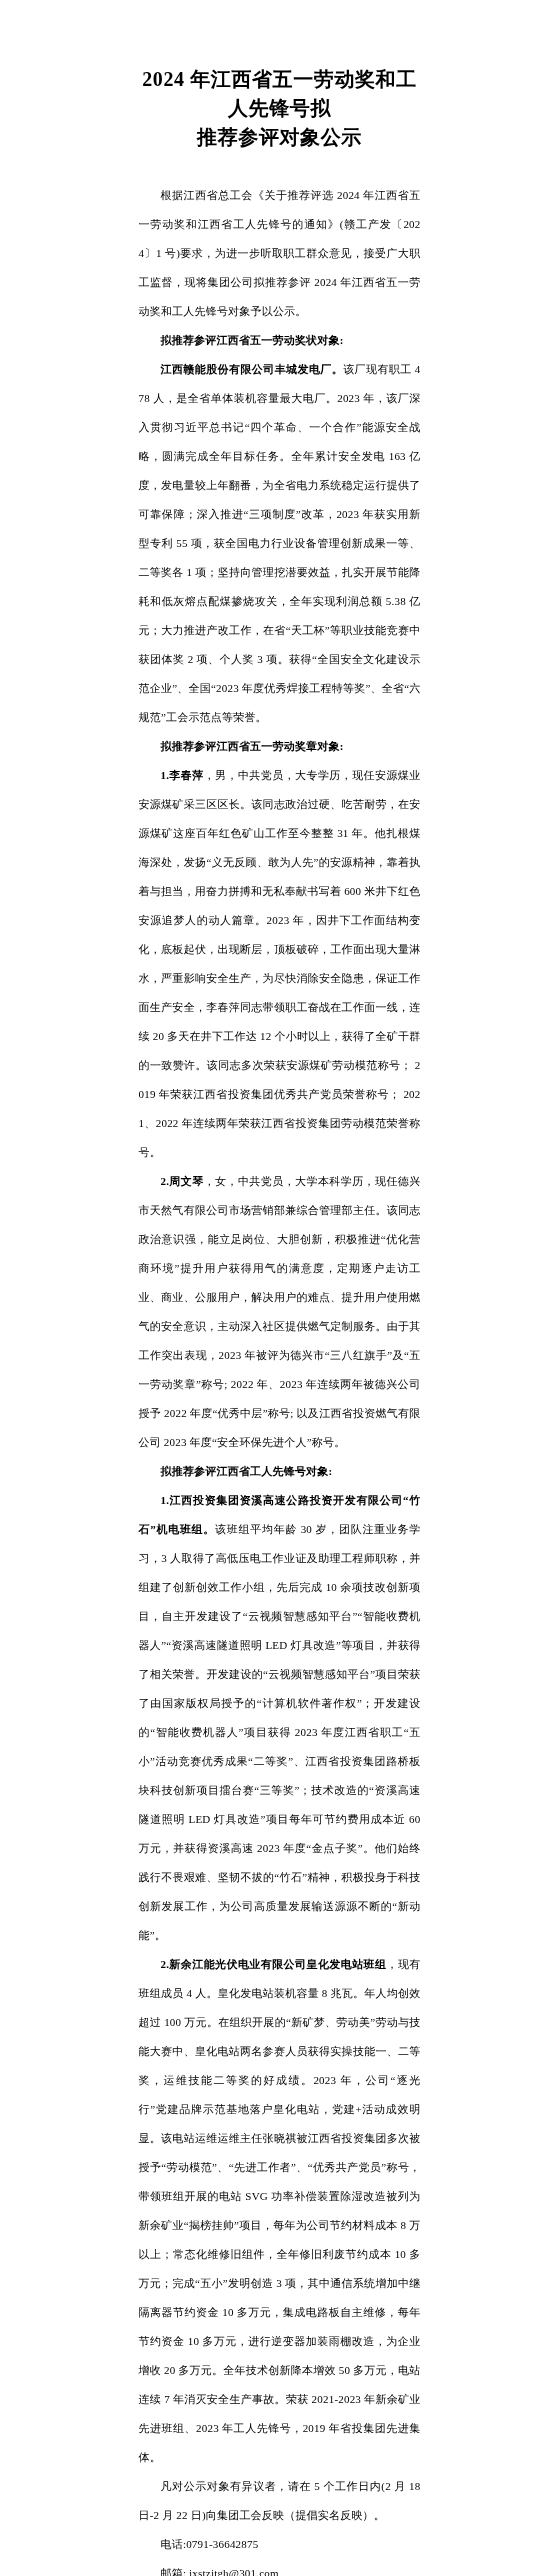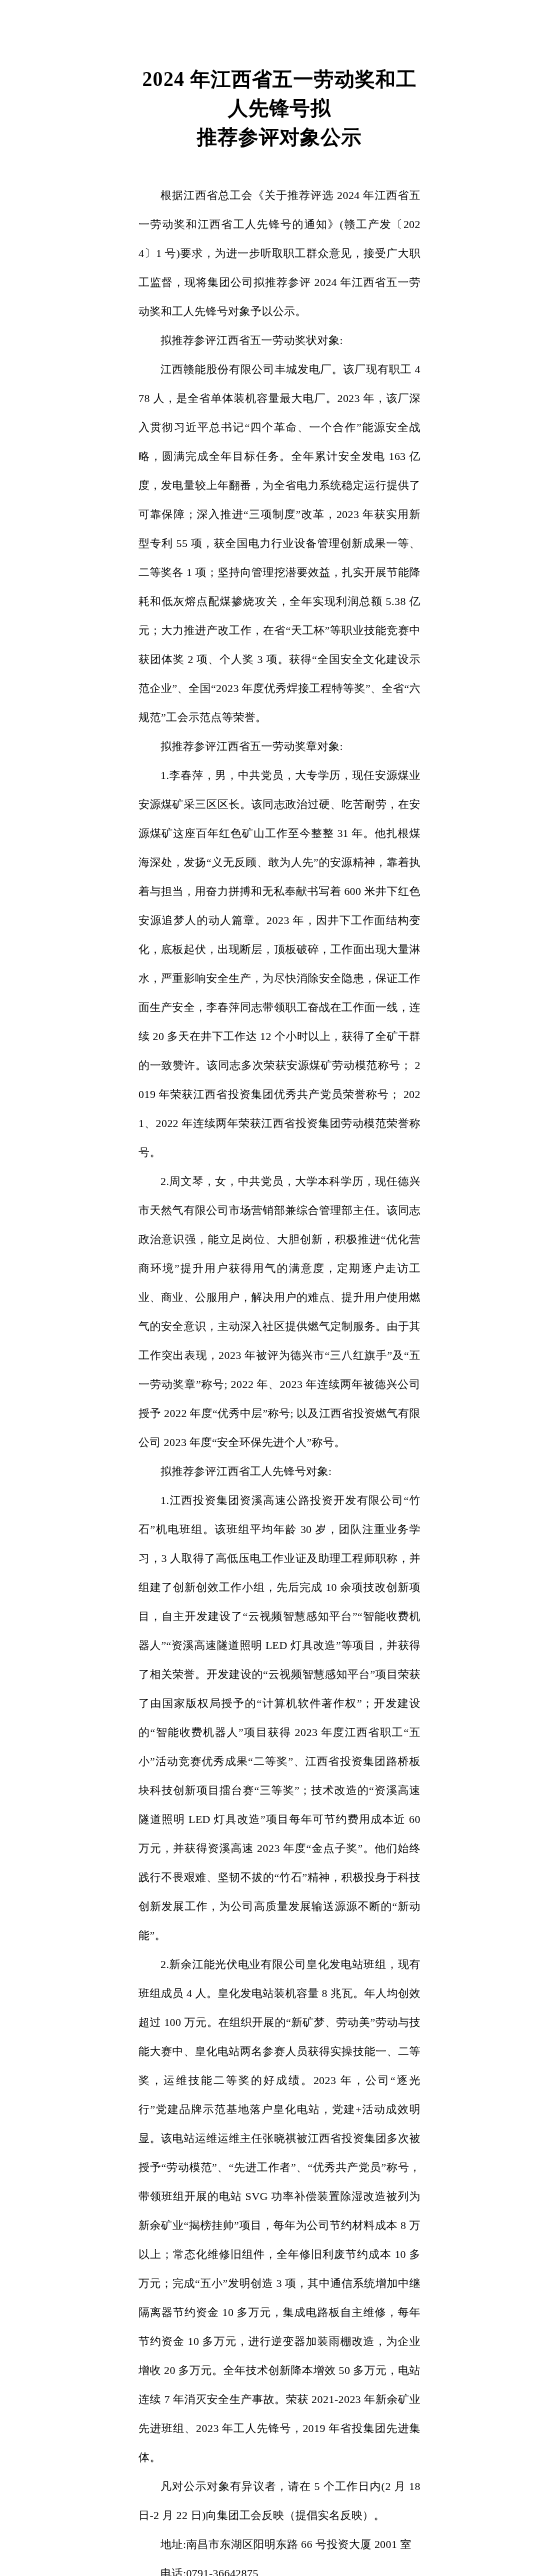--- a/index.html
+++ b/index.html
@@ -27,21 +27,21 @@
   .doc-body p.para {
     margin: 0;
     font-size: 11px;
     line-height: 29px;
     text-align: justify;
     text-justify: inter-ideograph;
     text-indent: 2em;
     letter-spacing: 0.2px;
     word-break: break-all;
   }
-  .doc-body p.para span.b { font-weight: normal; }
+  .doc-body p.para span.b { font-weight: bold; }
   .doc-body p.para span.u { text-decoration: underline; text-underline-offset: 3px; }
   .signature {
     margin-top: 35px;
     margin-left: auto;
     margin-right: 14.6px;
     width: 255px;
     text-align: center;
     font-size: 15px;
     line-height: 35px;
     letter-spacing: 0.3px;
@@ -63,21 +63,20 @@
         <p class="para"><span>根据江西省总工会《关于推荐评选 2024 年江西省五一劳动奖和江西省工人先锋号的通知》(赣工产发〔2024〕1 号)要求，为进一步听取职工群众意见，接受广大职工监督，现将集团公司拟推荐参评 2024 年江西省五一劳动奖和工人先锋号对象予以公示。</span></p>
         <p class="para"><span class="b">拟推荐参评江西省五一劳动奖状对象:</span></p>
         <p class="para"><span class="b">江西赣能股份有限公司丰城发电厂。</span><span>该厂现有职工 478 人，是全省单体装机容量最大电厂。2023 年，该厂深入贯彻习近平总书记“四个革命、一个合作”能源安全战略，圆满完成全年目标任务。全年累计安全发电 163 亿度，发电量较上年翻番，为全省电力系统稳定运行提供了可靠保障；深入推进“三项制度”改革，2023 年获实用新型专利 55 项，获全国电力行业设备管理创新成果一等、二等奖各 1 项；坚持向管理挖潜要效益，扎实开展节能降耗和低灰熔点配煤掺烧攻关，全年实现利润总额 5.38 亿元；大力推进产改工作，在省“天工杯”等职业技能竞赛中获团体奖 2 项、个人奖 3 项。获得“全国安全文化建设示范企业”、全国“2023 年度优秀焊接工程特等奖”、全省“六规范”工会示范点等荣誉。</span></p>
         <p class="para"><span class="b">拟推荐参评江西省五一劳动奖章对象:</span></p>
         <p class="para"><span class="b">1.李春萍</span><span>，男，中共党员，大专学历，现任安源煤业安源煤矿采三区区长。该同志政治过硬、吃苦耐劳，在安源煤矿这座百年红色矿山工作至今整整 31 年。他扎根煤海深处，发扬“义无反顾、敢为人先”的安源精神，靠着执着与担当，用奋力拼搏和无私奉献书写着 600 米井下红色安源追梦人的动人篇章。2023 年，因井下工作面结构变化，底板起伏，出现断层，顶板破碎，工作面出现大量淋水，严重影响安全生产，为尽快消除安全隐患，保证工作面生产安全，李春萍同志带领职工奋战在工作面一线，连续 20 多天在井下工作达 12 个小时以上，获得了全矿干群的一致赞许。该同志多次荣获安源煤矿劳动模范称号； 2019 年荣获江西省投资集团优秀共产党员荣誉称号； 2021、2022 年连续两年荣获江西省投资集团劳动模范荣誉称号。</span></p>
         <p class="para"><span class="b">2.周文琴</span><span>，女，中共党员，大学本科学历，现任德兴市天然气有限公司市场营销部兼综合管理部主任。该同志政治意识强，能立足岗位、大胆创新，积极推进“优化营商环境”提升用户获得用气的满意度，定期逐户走访工业、商业、公服用户，解决用户的难点、提升用户使用燃气的安全意识，主动深入社区提供燃气定制服务。由于其工作突出表现，2023 年被评为德兴市“三八红旗手”及“五一劳动奖章”称号; 2022 年、2023 年连续两年被德兴公司授予 2022 年度“优秀中层”称号; 以及江西省投资燃气有限公司 2023 年度“安全环保先进个人”称号。</span></p>
         <p class="para"><span class="b">拟推荐参评江西省工人先锋号对象:</span></p>
         <p class="para"><span class="b">1.江西投资集团资溪高速公路投资开发有限公司“竹石”机电班组。</span><span>该班组平均年龄 30 岁，团队注重业务学习，3 人取得了高低压电工作业证及助理工程师职称，并组建了创新创效工作小组，先后完成 10 余项技改创新项目，自主开发建设了“云视频智慧感知平台”“智能收费机器人”“资溪高速隧道照明 LED 灯具改造”等项目，并获得了相关荣誉。开发建设的“云视频智慧感知平台”项目荣获了由国家版权局授予的“计算机软件著作权”；开发建设的“智能收费机器人”项目获得 2023 年度江西省职工“五小”活动竞赛优秀成果“二等奖”、江西省投资集团路桥板块科技创新项目擂台赛“三等奖”；技术改造的“资溪高速隧道照明 LED 灯具改造”项目每年可节约费用成本近 60 万元，并获得资溪高速 2023 年度“金点子奖”。他们始终践行不畏艰难、坚韧不拔的“竹石”精神，积极投身于科技创新发展工作，为公司高质量发展输送源源不断的“新动能”。</span></p>
         <p class="para"><span class="b">2.新余江能光伏电业有限公司皇化发电站班组</span><span>，现有班组成员 4 人。皇化发电站装机容量 8 兆瓦。年人均创效超过 100 万元。在组织开展的“新矿梦、劳动美”劳动与技能大赛中、皇化电站两名参赛人员获得实操技能一、二等奖，运维技能二等奖的好成绩。2023 年，公司“逐光行”党建品牌示范基地落户皇化电站，党建+活动成效明显。该电站运维运维主任张晓祺被江西省投资集团多次被授予“劳动模范”、“先进工作者”、“优秀共产党员”称号，带领班组开展的电站 SVG 功率补偿装置除湿改造被列为新余矿业“揭榜挂帅”项目，每年为公司节约材料成本 8 万以上；常态化维修旧组件，全年修旧利废节约成本 10 多万元；完成“五小”发明创造 3 项，其中通信系统增加中继隔离器节约资金 10 多万元，集成电路板自主维修，每年节约资金 10 多万元，进行逆变器加装雨棚改造，为企业增收 20 多万元。全年技术创新降本增效 50 多万元，电站连续 7 年消灭安全生产事故。荣获 2021-2023 年新余矿业先进班组、2023 年工人先锋号，2019 年省投集团先进集体。</span></p>
         <p class="para"><span>凡对公示对象有异议者，请在 5 个工作日内(2 月 18 日-2 月 22 日)向集团工会反映（提倡实名反映）。</span></p>
-        <p class="para"><span>地址:南昌市东湖区阳明东路 66 号投资大厦 2001 室</span></p>
         <p class="para"><span>电话:0791-36642875</span></p>
         <p class="para"><span>邮箱: </span><span class="u">jxstzjtgh@301.com</span></p>
       </div>
 
     <div class="signature">
       <div>江西省投资集团有限公司工会委员会</div>
       <div>2015 年 2 月 18 日</div>
     </div>
 
   </div>

